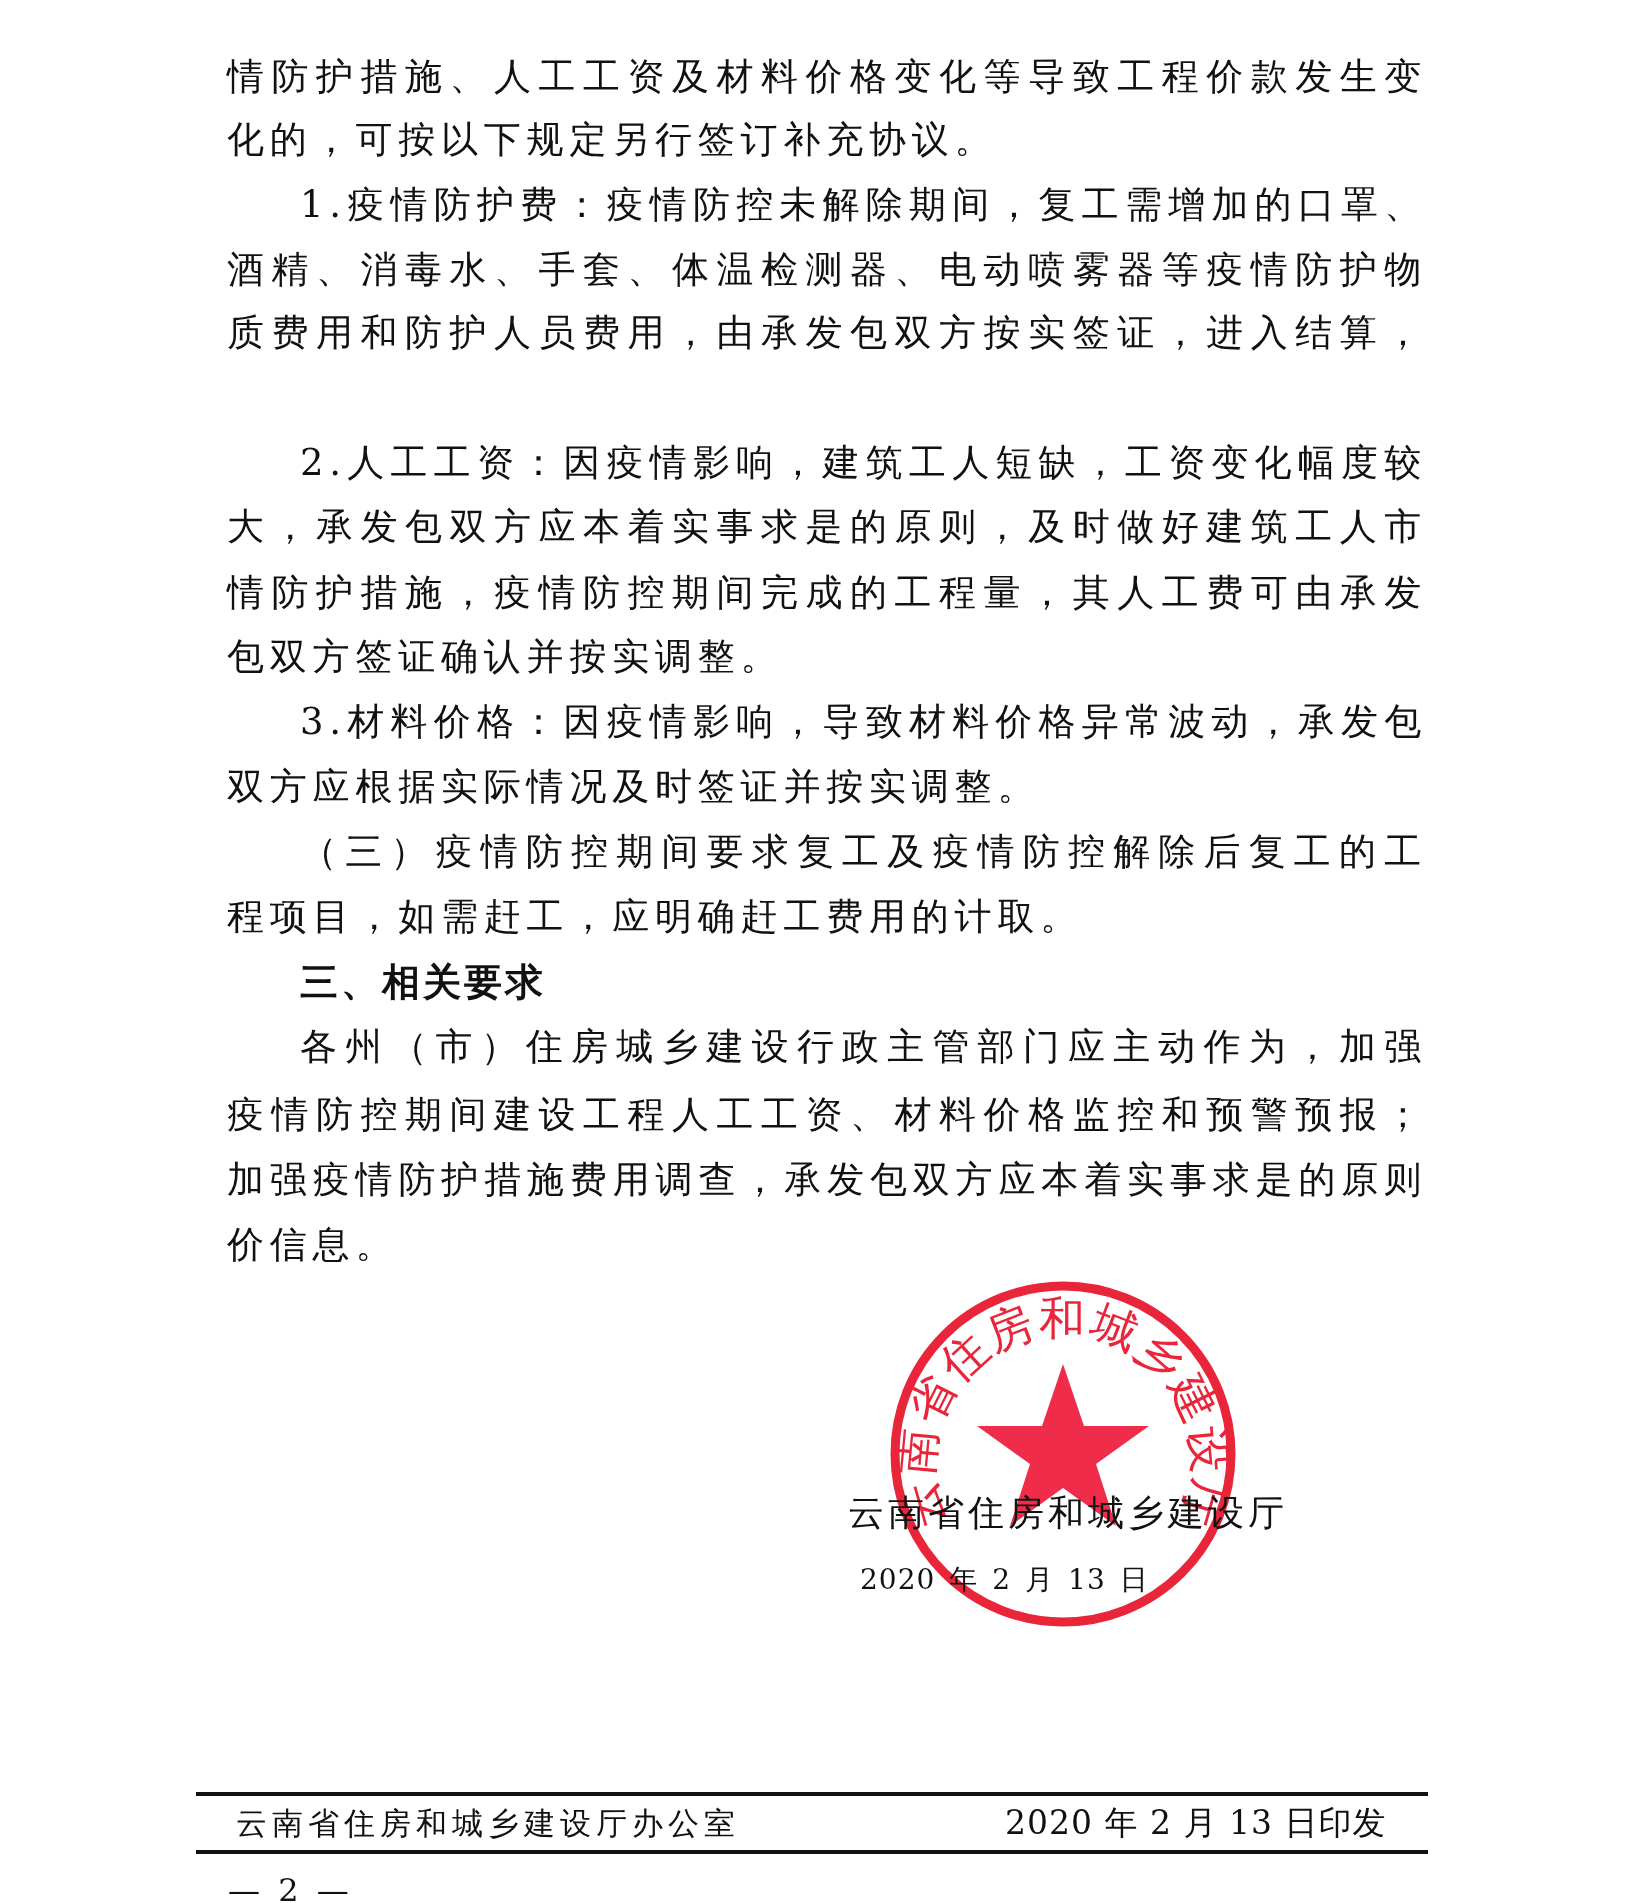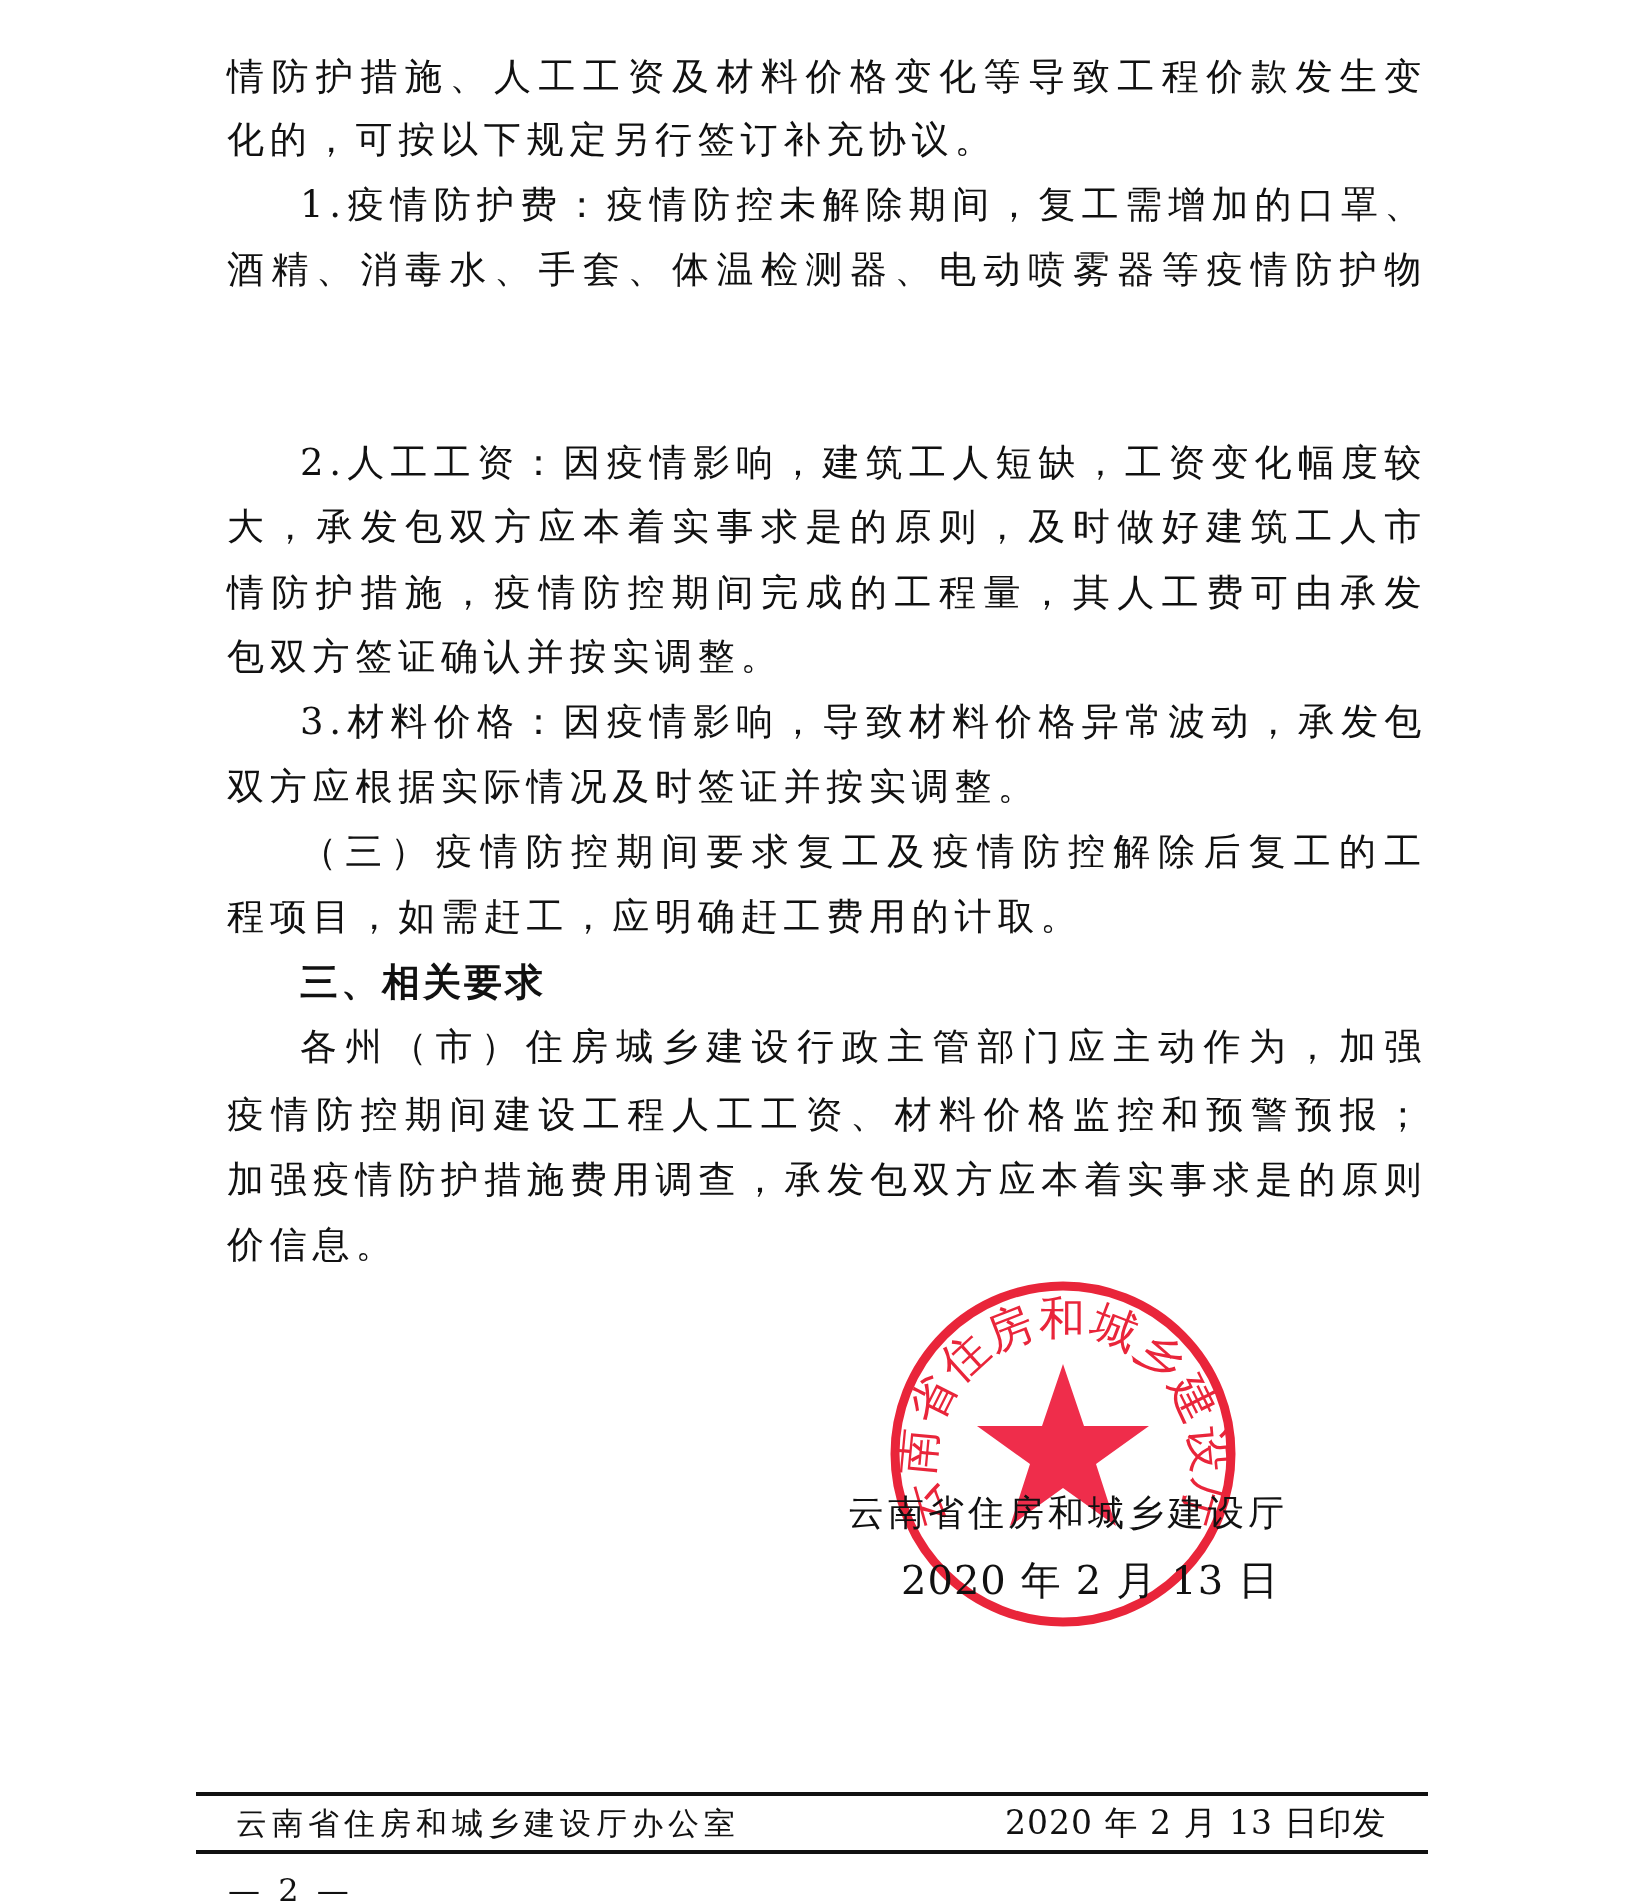--- a/index.html
+++ b/index.html
@@ -72,24 +72,24 @@
       z-index: 2;
     }
     .sig-org {
       left: 848px;
       top: 1485px;
       letter-spacing: 4px;
       font-family: "DejaVu Sans", "Liberation Sans", sans-serif;
       font-size: 36px;
     }
     .sig-date {
-      left: 901px;
+      left: 860px;
       top: 1552px;
       letter-spacing: 1px;
-      font-size: 40px;
+      font-size: 28px;
       text-align: right;
     }
     .sig-date .gap { display: inline-block; width: 14px; }
 
     
     .footer-rule {
       position: absolute;
       left: 196px;
       width: 1232px;
       height: 4px;
@@ -125,20 +125,21 @@
   </style>
 </head>
 <body>
 
 <div class="page">
 
   <div class="line" style="top:49px">情防护措施、人工工资及材料价格变化等导致工程价款发生变</div>
   <div class="line last" style="top:112px">化的，可按以下规定另行签订补充协议。</div>
   <div class="line indent" style="top:177px">1.疫情防护费：疫情防控未解除期间，复工需增加的口罩、</div>
   <div class="line" style="top:242px">酒精、消毒水、手套、体温检测器、电动喷雾器等疫情防护物</div>
+  <div class="line" style="top:305px">质费用和防护人员费用，由承发包双方按实签证，进入结算，</div>
   <div class="line indent" style="top:435px">2.人工工资：因疫情影响，建筑工人短缺，工资变化幅度较</div>
   <div class="line" style="top:499px">大，承发包双方应本着实事求是的原则，及时做好建筑工人市</div>
   <div class="line" style="top:565px">情防护措施，疫情防控期间完成的工程量，其人工费可由承发</div>
   <div class="line last" style="top:629px">包双方签证确认并按实调整。</div>
   <div class="line indent" style="top:694px">3.材料价格：因疫情影响，导致材料价格异常波动，承发包</div>
   <div class="line last" style="top:759px">双方应根据实际情况及时签证并按实调整。</div>
   <div class="line indent" style="top:824px">（三）疫情防控期间要求复工及疫情防控解除后复工的工</div>
   <div class="line last" style="top:889px">程项目，如需赶工，应明确赶工费用的计取。</div>
 
   <div class="heading" style="top:954px">三、相关要求</div>

